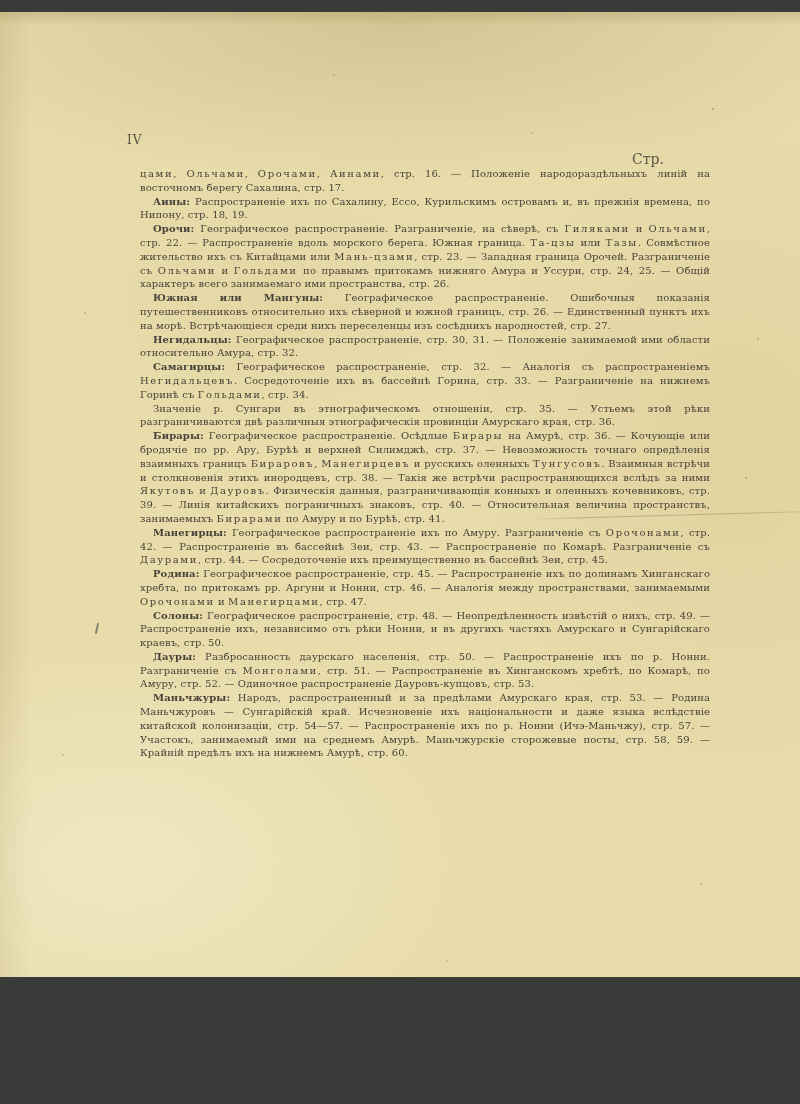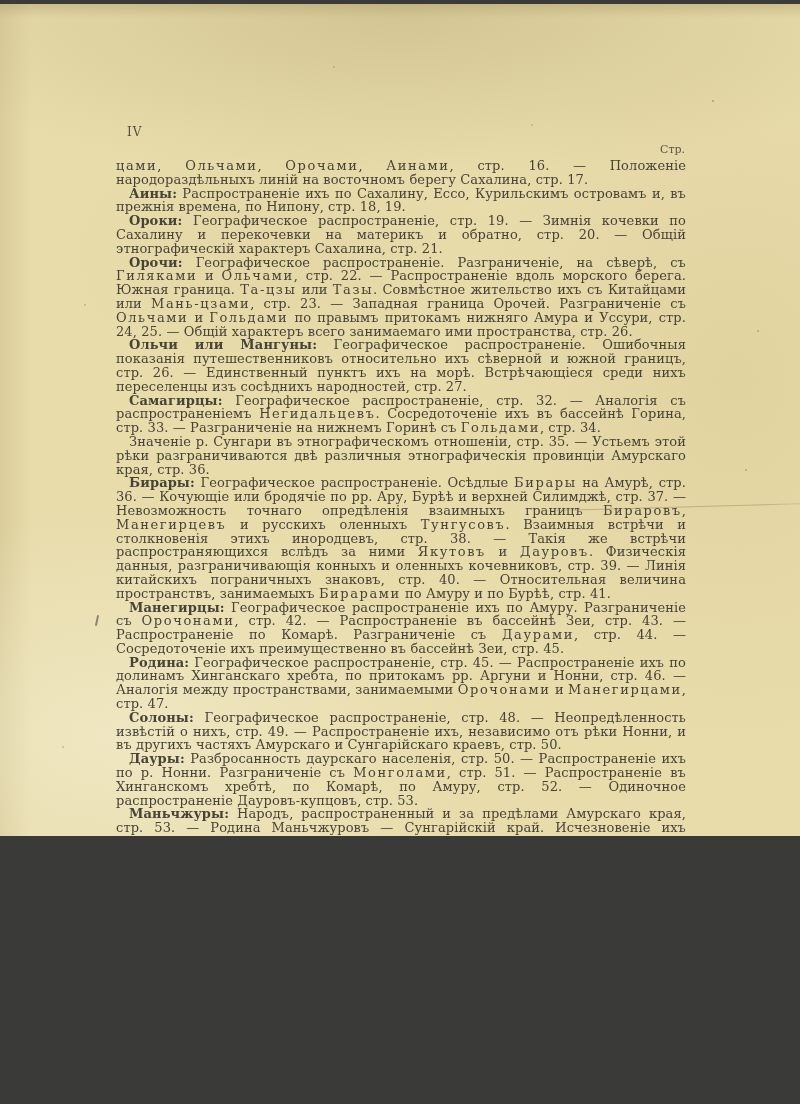--- a/index.html
+++ b/index.html
@@ -1,20 +1,20 @@
 <!DOCTYPE html>
 <html><head>
 <meta charset="utf-8">
 <style>
   html, body { margin: 0; padding: 0; background: #3a3a38; }
   .page {
     position: relative;
     width: 800px;
-    height: 832px;
-    margin: 4px auto;
+    height: 965px;
+    margin: 12px auto;
     overflow: hidden;
     background-color: #e8dcab;
     background-image:
       radial-gradient(ellipse 520px 320px at 15% 88%, rgba(248,244,222,0.45), transparent 70%),
       radial-gradient(ellipse 420px 520px at 92% 45%, rgba(200,180,120,0.22), transparent 70%),
       radial-gradient(ellipse 700px 220px at 50% 1%, rgba(160,146,92,0.30), transparent 75%),
       radial-gradient(ellipse 300px 200px at 35% 30%, rgba(215,200,145,0.25), transparent 70%),
       linear-gradient(90deg, rgba(168,152,98,0.22), rgba(168,152,98,0.0) 32px),
       linear-gradient(180deg, rgba(150,135,82,0.30), rgba(150,135,82,0.0) 14px);
     font-family: "DejaVu Serif", "Liberation Serif", serif;
@@ -23,31 +23,31 @@
   .folio {
     position: absolute;
     left: 127px;
     top: 121px;
     font-size: 12px;
     letter-spacing: 1px;
     color: #56513f;
   }
   .col-header {
     position: absolute;
-    left: 660px;
+    left: 632px;
     top: 139px;
-    font-size: 11px;
+    font-size: 14px;
     color: #5c5644;
   }
   .text-block {
     position: absolute;
-    left: 116px;
+    left: 140px;
     top: 155px;
     width: 570px;
-    font-size: 13px;
+    font-size: 10px;
     line-height: 13.8px;
     text-align: justify;
     letter-spacing: 0.1px;
   }
   .para { margin: 0; text-indent: 0; }
   .para.indent { text-indent: 13px; }
   .head { font-weight: bold; }
   .sp { letter-spacing: 1.6px; }
   .crease {
     position: absolute;
@@ -112,23 +112,23 @@
 </head>
 <body>
 
 <div class="page">
   <div class="specks"></div>
   <div class="folio">IV</div>
   <div class="col-header">Стр.</div>
   <div class="text-block" id="text-block">
       <p class="para"><span class="sp">цами</span><span>, </span><span class="sp">Ольчами</span><span>, </span><span class="sp">Орочами</span><span>, </span><span class="sp">Аинами</span><span>, стр. 16. — Положеніе народораздѣльныхъ линій на восточномъ берегу Сахалина, стр. 17.</span></p>
       <p class="para indent"><span class="head">Аины:</span><span> Распространеніе ихъ по Сахалину, Ессо, Курильскимъ островамъ и, въ прежнія времена, по Нипону, стр. 18, 19.</span></p>
-      <p class="para indent"><span class="head">Ороки:</span><span> Географическое распространеніе, стр. 19. — Зимнія кочевки по Сахалину и перекочевки на материкъ и обратно, стр. 20. — Общій этнографическій характеръ Сахалина, стр. 21.</span></p>
       <p class="para indent"><span class="head">Орочи:</span><span> Географическое распространеніе. Разграниченіе, на сѣверѣ, съ </span><span class="sp">Гиляками</span><span> и </span><span class="sp">Ольчами</span><span>, стр. 22. — Распространеніе вдоль морского берега. Южная граница. </span><span class="sp">Та-цзы</span><span> или </span><span class="sp">Тазы</span><span>. Совмѣстное жительство ихъ съ Китайцами или </span><span class="sp">Мань-цзами</span><span>, стр. 23. — Западная граница Орочей. Разграниченіе съ </span><span class="sp">Ольчами</span><span> и </span><span class="sp">Гольдами</span><span> по правымъ притокамъ нижняго Амура и Уссури, стр. 24, 25. — Общій характеръ всего занимаемаго ими пространства, стр. 26.</span></p>
-      <p class="para indent"><span class="head">Ольчи или Мангуны:</span><span> Географическое распространеніе. Ошибочныя показанія путешественниковъ относительно ихъ сѣверной и южной границъ, стр. 26. — Единственный пунктъ ихъ на морѣ. Встрѣчающіеся среди нихъ переселенцы изъ сосѣднихъ народностей, стр. 27.</span></p>
+      <p class="para indent"><span class="head">Южная или Мангуны:</span><span> Географическое распространеніе. Ошибочныя показанія путешественниковъ относительно ихъ сѣверной и южной границъ, стр. 26. — Единственный пунктъ ихъ на морѣ. Встрѣчающіеся среди нихъ переселенцы изъ сосѣднихъ народностей, стр. 27.</span></p>
+      <p class="para indent"><span class="head">Негидальцы:</span><span> Географическое распространеніе, стр. 30, 31. — Положеніе занимаемой ими области относительно Амура, стр. 32.</span></p>
       <p class="para indent"><span class="head">Самагирцы:</span><span> Географическое распространеніе, стр. 32. — Аналогія съ распространеніемъ </span><span class="sp">Негидальцевъ</span><span>. Сосредоточеніе ихъ въ бассейнѣ Горина, стр. 33. — Разграниченіе на нижнемъ Горинѣ съ </span><span class="sp">Гольдами</span><span>, стр. 34.</span></p>
       <p class="para indent"><span>Значеніе р. Сунгари въ этнографическомъ отношеніи, стр. 35. — Устьемъ этой рѣки разграничиваются двѣ различныя этнографическія провинціи Амурскаго края, стр. 36.</span></p>
       <p class="para indent"><span class="head">Бирары:</span><span> Географическое распространеніе. Осѣдлые </span><span class="sp">Бирары</span><span> на Амурѣ, стр. 36. — Кочующіе или бродячіе по рр. Ару, Бурѣѣ и верхней Силимджѣ, стр. 37. — Невозможность точнаго опредѣленія взаимныхъ границъ </span><span class="sp">Бираровъ</span><span>, </span><span class="sp">Манегирцевъ</span><span> и русскихъ оленныхъ </span><span class="sp">Тунгусовъ</span><span>. Взаимныя встрѣчи и столкновенія этихъ инородцевъ, стр. 38. — Такія же встрѣчи распространяющихся вслѣдъ за ними </span><span class="sp">Якутовъ</span><span> и </span><span class="sp">Дауровъ</span><span>. Физическія данныя, разграничивающія конныхъ и оленныхъ кочевниковъ, стр. 39. — Линія китайскихъ пограничныхъ знаковъ, стр. 40. — Относительная величина пространствъ, занимаемыхъ </span><span class="sp">Бирарами</span><span> по Амуру и по Бурѣѣ, стр. 41.</span></p>
       <p class="para indent"><span class="head">Манегирцы:</span><span> Географическое распространеніе ихъ по Амуру. Разграниченіе съ </span><span class="sp">Орочонами</span><span>, стр. 42. — Распространеніе въ бассейнѣ Зеи, стр. 43. — Распространеніе по Комарѣ. Разграниченіе съ </span><span class="sp">Даурами</span><span>, стр. 44. — Сосредоточеніе ихъ преимущественно въ бассейнѣ Зеи, стр. 45.</span></p>
       <p class="para indent"><span class="head">Родина:</span><span> Географическое распространеніе, стр. 45. — Распространеніе ихъ по долинамъ Хинганскаго хребта, по притокамъ рр. Аргуни и Нонни, стр. 46. — Аналогія между пространствами, занимаемыми </span><span class="sp">Орочонами</span><span> и </span><span class="sp">Манегирцами</span><span>, стр. 47.</span></p>
       <p class="para indent"><span class="head">Солоны:</span><span> Географическое распространеніе, стр. 48. — Неопредѣленность извѣстій о нихъ, стр. 49. — Распространеніе ихъ, независимо отъ рѣки Нонни, и въ другихъ частяхъ Амурскаго и Сунгарійскаго краевъ, стр. 50.</span></p>
       <p class="para indent"><span class="head">Дауры:</span><span> Разбросанность даурскаго населенія, стр. 50. — Распространеніе ихъ по р. Нонни. Разграниченіе съ </span><span class="sp">Монголами</span><span>, стр. 51. — Распространеніе въ Хинганскомъ хребтѣ, по Комарѣ, по Амуру, стр. 52. — Одиночное распространеніе Дауровъ-купцовъ, стр. 53.</span></p>
       <p class="para indent"><span class="head">Маньчжуры:</span><span> Народъ, распространенный и за предѣлами Амурскаго края, стр. 53. — Родина Маньчжуровъ — Сунгарійскій край. Исчезновеніе ихъ національности и даже языка вслѣдствіе китайской колонизаціи, стр. 54—57. — Распространеніе ихъ по р. Нонни (Ичэ-Маньчжу), стр. 57. — Участокъ, занимаемый ими на среднемъ Амурѣ. Маньчжурскіе сторожевые посты, стр. 58, 59. — Крайній предѣлъ ихъ на нижнемъ Амурѣ, стр. 60.</span></p>
     </div>
   <div class="crease"></div>

